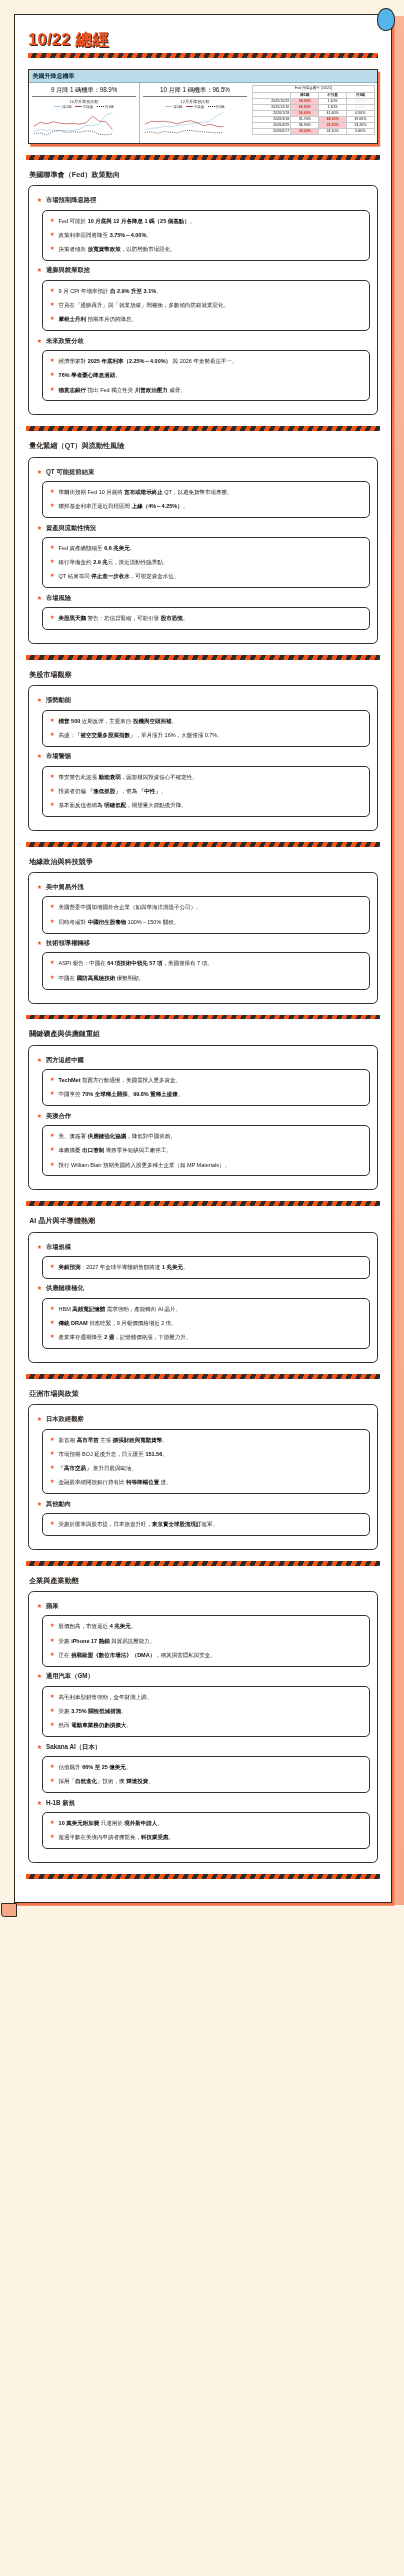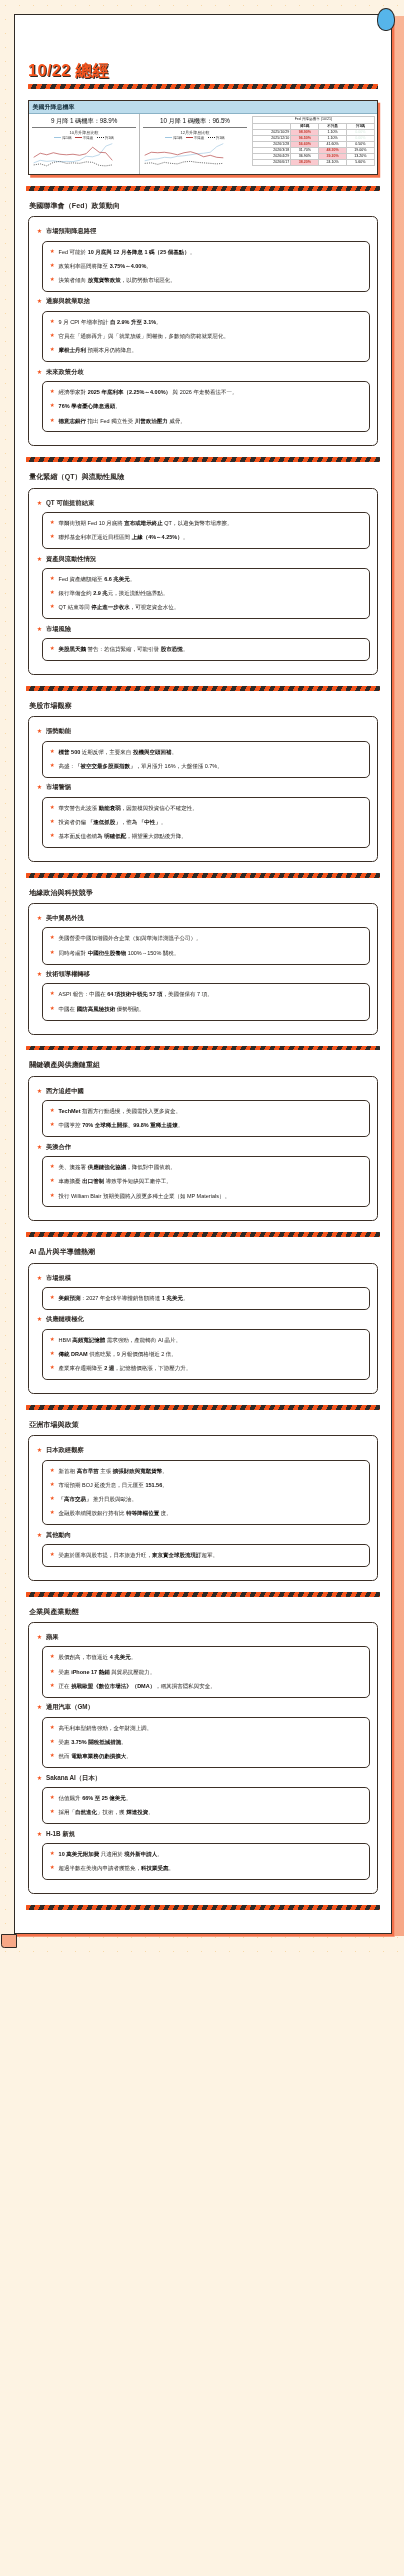--- a/index.html
+++ b/index.html
@@ -52,21 +52,21 @@
     position: relative;
     z-index: 2;
     margin: 14px 12px 18.6px 14px;
     background: #ffffff;
     border: 1.4px solid #2f2a26;
     padding: 9.8px 8.7px 13px 8.7px;
     box-shadow: 2.7px 2.7px 0 #f4714a;
   }
 
   
-  .title-wrap { padding: 5.5px 4.4px 0 4.4px; margin-top: 31px; }
+  .title-wrap { padding: 5.5px 4.4px 0 4.4px; }
   .main-title {
     font-size: 16.4px;
     font-weight: 800;
     color: #f4541d;
     letter-spacing: 0.3px;
     text-shadow: 1.1px 1.1px 0 #2f2a26;
     line-height: 1.1;
   }
   .hazard {
     height: 4.9px;

